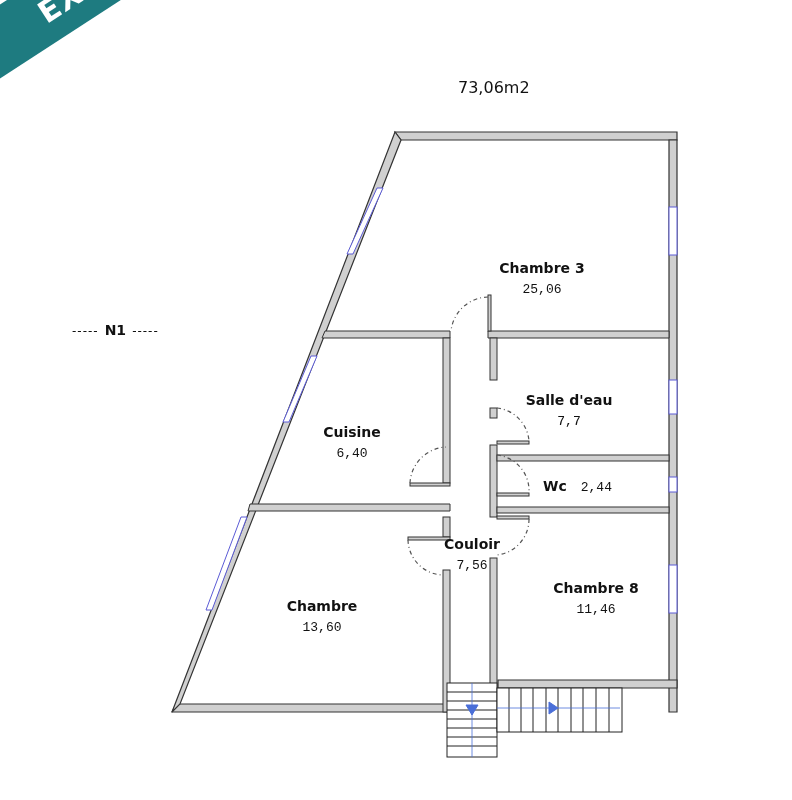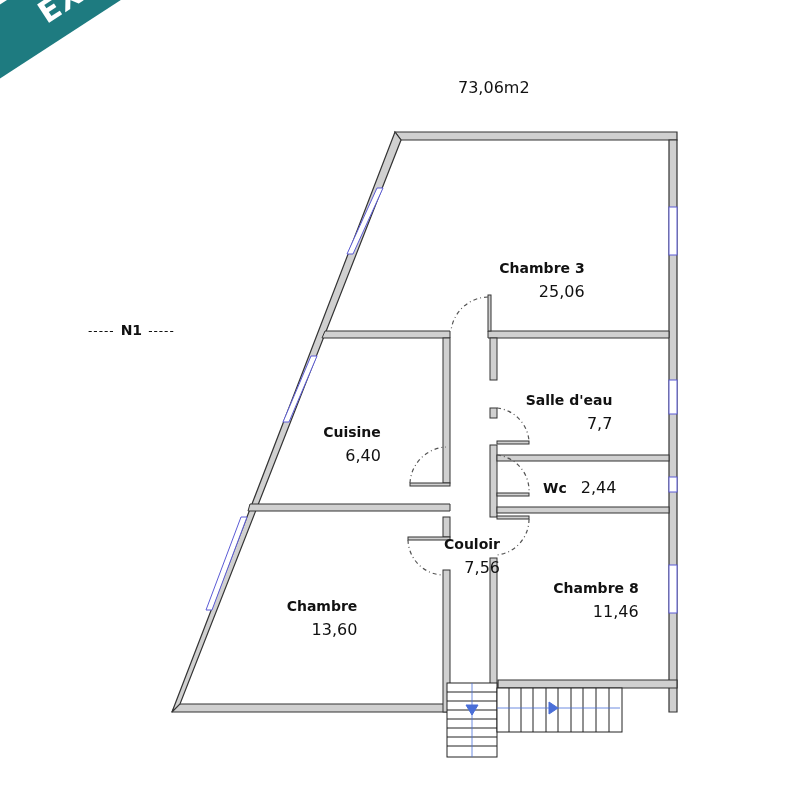--- a/index.html
+++ b/index.html
@@ -7,26 +7,26 @@
     .banner {
       position: absolute; left: -70px; top: 50px; width: 380px; height: 62px;
       background: #1e7b80; transform: rotate(-33deg); transform-origin: 0 0;
       display: flex; align-items: center; justify-content: center;
     }
     .banner-text {
       color: #ffffff; font-family: "DejaVu Sans", sans-serif; font-weight: bold;
       font-size: 30px; letter-spacing: 1px; padding-left: 70px;
     }
     .total { position: absolute; left: 458px; top: 78px; font-size: 16px; color: #111; font-family: "DejaVu Sans", sans-serif; }
-    .level { position: absolute; left: 82px; top: 322px; font-size: 14px; color: #111; font-weight: bold; font-family: "DejaVu Sans", sans-serif; }
+    .level { position: absolute; left: 66px; top: 322px; font-size: 14px; color: #111; font-weight: bold; font-family: "DejaVu Sans", sans-serif; }
     .level .dash { font-weight: normal; font-size: 12px; letter-spacing: 1px; margin: 0 6px; }
     svg.plan { position: absolute; left: 0; top: 0; }
-    .room-label { position: absolute; text-align: right; transform: translateX(-50%); font-family: "DejaVu Sans", sans-serif; color: #111; }
+    .room-label { position: absolute; text-align: center; transform: translateX(-50%); font-family: "DejaVu Sans", sans-serif; color: #111; }
     .room-name { font-weight: bold; font-size: 14px; white-space: nowrap; }
-    .room-area { font-size: 16px; margin-top: 6px; white-space: nowrap; }
+    .room-area { font-size: 13px; margin-top: 6px; white-space: nowrap; font-family: Liberation Mono, monospace; }
     .inline { display: flex; align-items: baseline; gap: 14px; transform: none; }
   </style>
 </head>
 <body>
 
 <div class="banner">
   <span class="banner-text">EXCLUSIVITÉ</span>
 </div>
 
 <div class="total">73,06m2</div>

